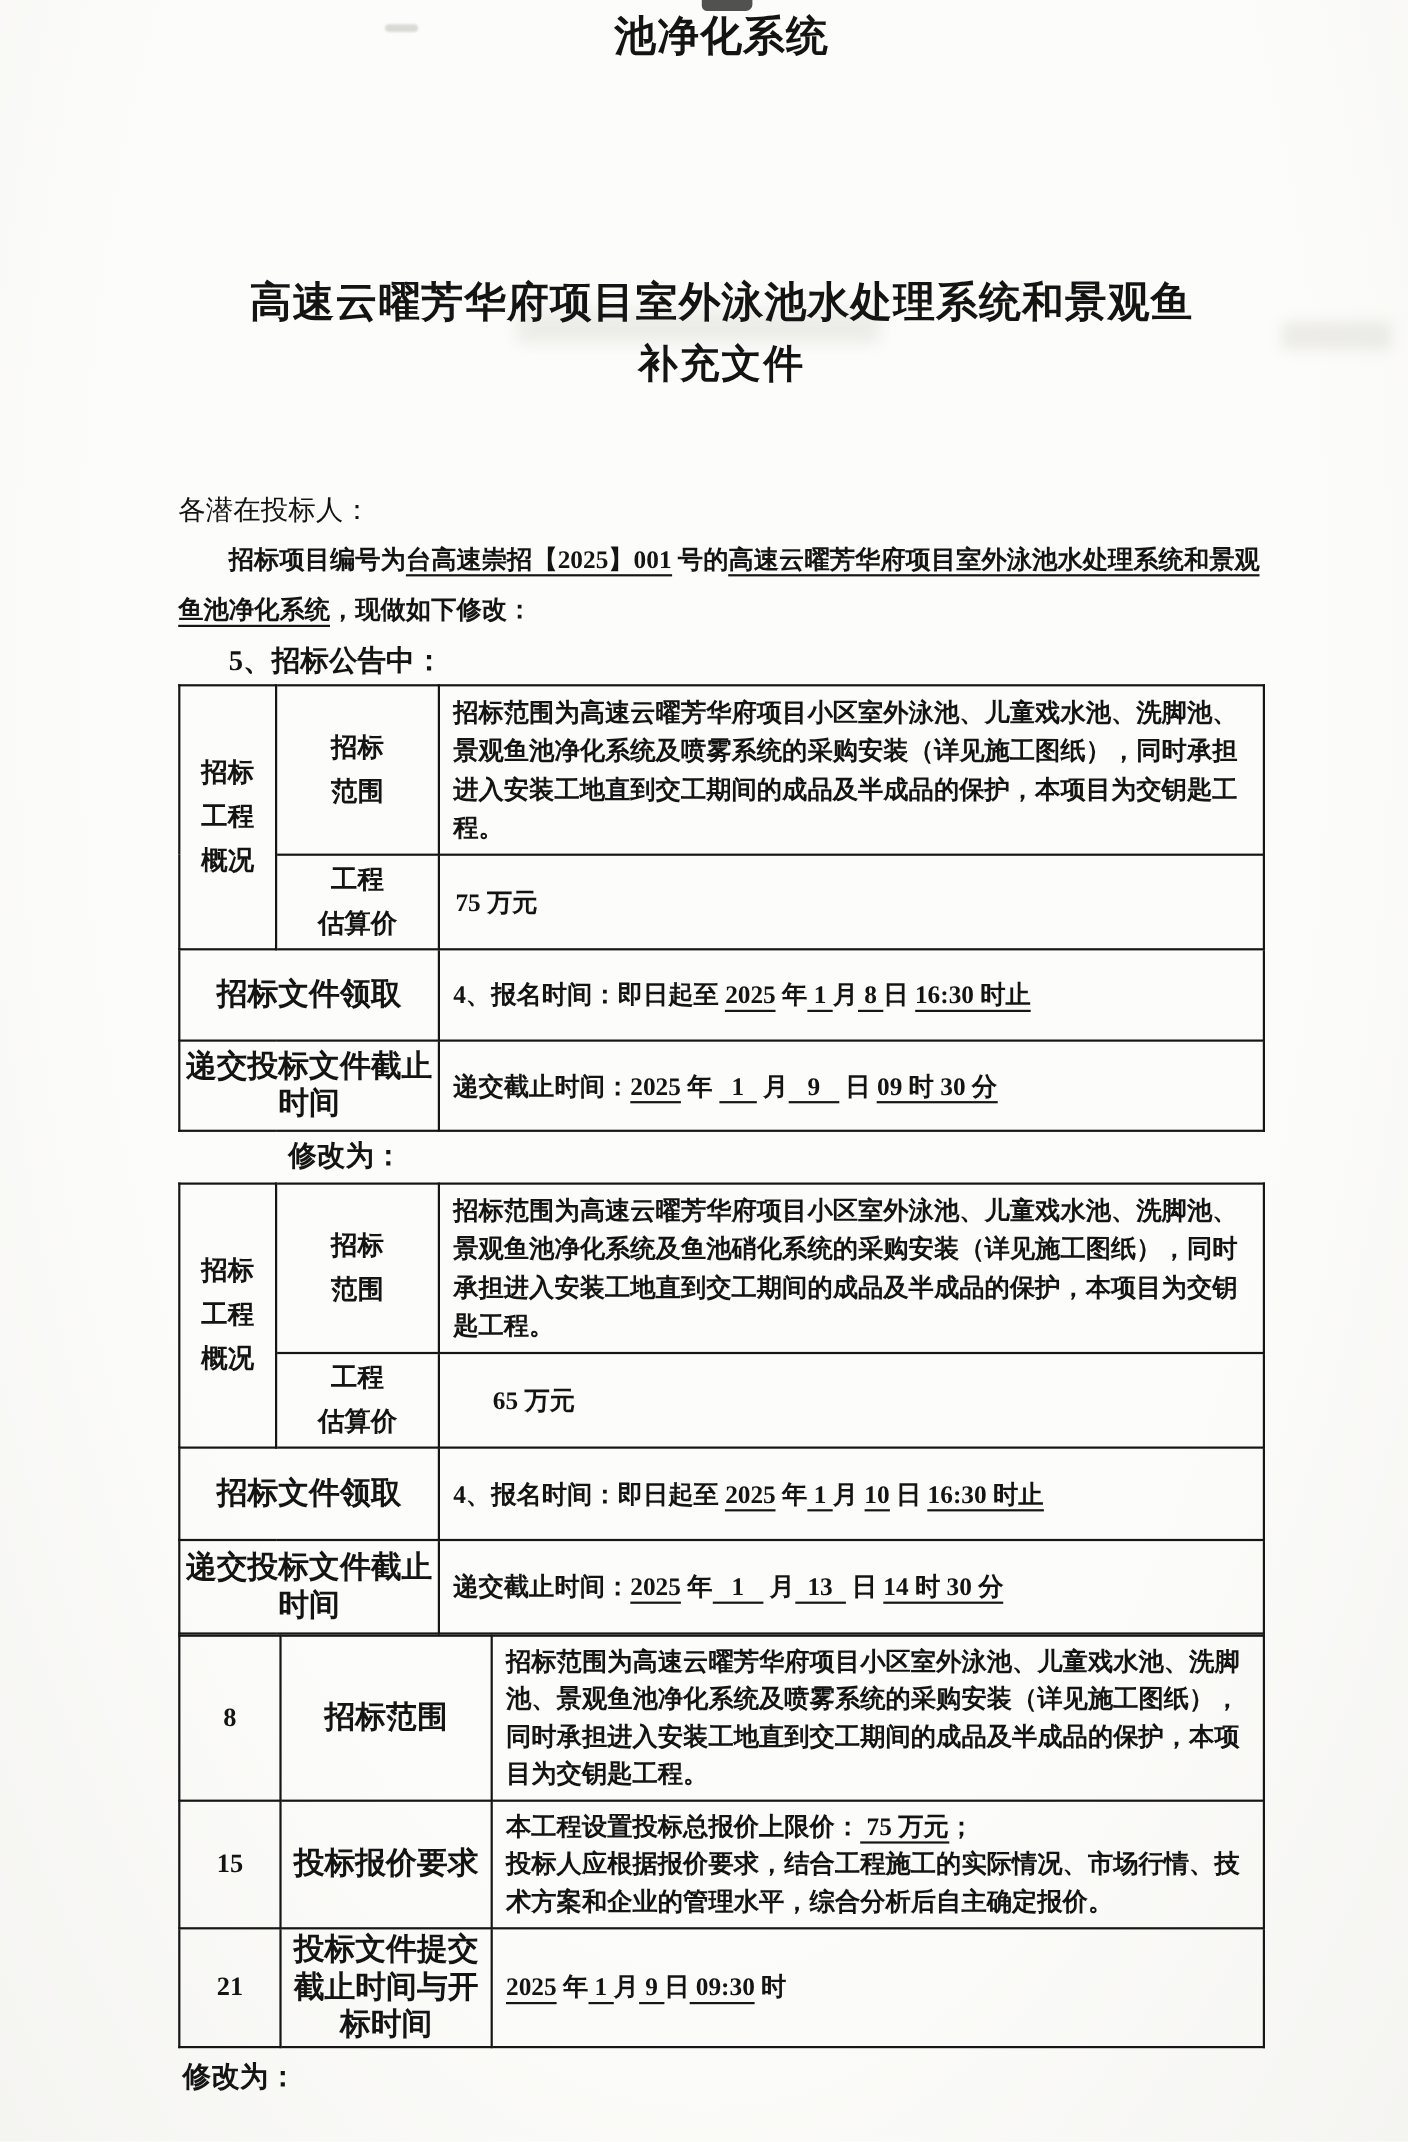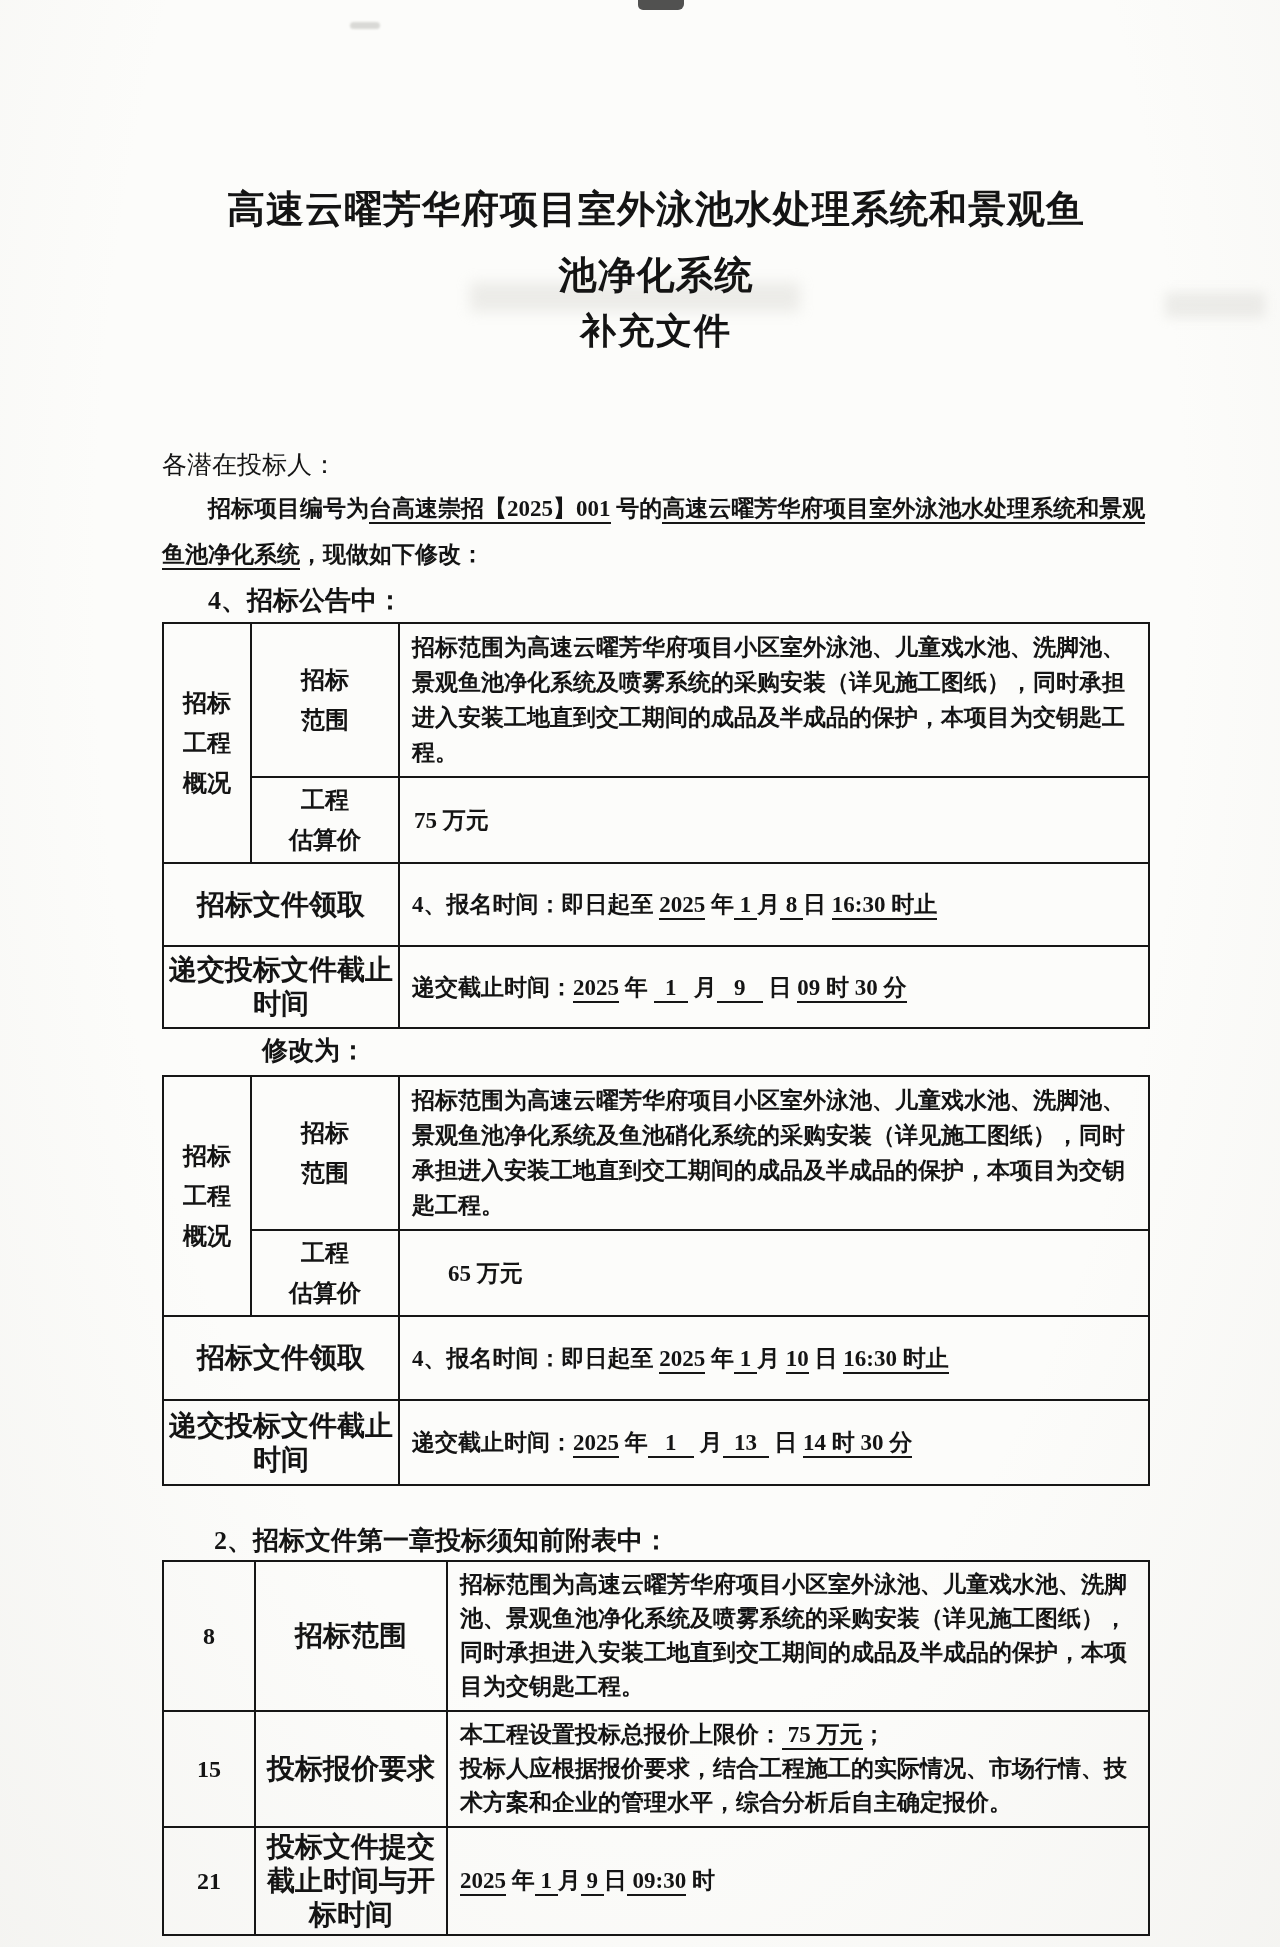--- a/index.html
+++ b/index.html
@@ -44,28 +44,28 @@
 <body>
 
 <div class="page">
   <div class="smudge top-mark"></div>
   <div class="smudge small-mark"></div>
   <div class="smudge band"></div>
   <div class="smudge right-blob"></div>
 
   <div class="content">
 
+    <h1 class="title">池净化系统</h1>
     <h1 class="title first">高速云曜芳华府项目室外泳池水处理系统和景观鱼</h1>
-    <h1 class="title">池净化系统</h1>
     <h2 class="subtitle">补充文件</h2>
 
     <p class="salutation">各潜在投标人：</p>
     <p class="intro"><span>招标项目编号为</span><span class="u">台高速崇招【2025】001</span><span> 号的</span><span class="u">高速云曜芳华府项目室外泳池水处理系统和景观鱼池净化系统</span><span>，现做如下修改：</span></p>
 
-    <p class="section-heading">4、招标公告中：</p>
+    <p class="section-heading">5、招标公告中：</p>
 
     <table class="t12">
       <colgroup>
           <col style="width:88px">
           <col style="width:148px">
           <col>
         </colgroup>
       <tbody>
         <tr style="height:112px">
           <td class="lab" rowspan="2">招标
@@ -117,21 +117,20 @@
           <td class="lab small" colspan="2">招标文件领取</td>
           <td class="body-cell"><span>4、报名时间：即日起至 </span><span class="u">2025</span><span> 年</span><span class="u">&nbsp;1&nbsp;</span><span>月 </span><span class="u">10</span><span> 日 </span><span class="u">16:30 时止</span></td>
         </tr>
         <tr style="height:85px">
           <td class="lab small" colspan="2">递交投标文件截止时间</td>
           <td class="body-cell"><span>递交截止时间：</span><span class="u">2025</span><span> 年</span><span class="u">&nbsp;&nbsp;&nbsp;1&nbsp;&nbsp;&nbsp;</span><span> 月</span><span class="u">&nbsp;&nbsp;13&nbsp;&nbsp;</span><span> 日 </span><span class="u">14 时 30 分</span></td>
         </tr>
       </tbody>
     </table>
 
-    <p class="section-heading second">2、招标文件第一章投标须知前附表中：</p>
 
     <table class="t3">
       <colgroup>
           <col style="width:92px">
           <col style="width:192px">
           <col>
         </colgroup>
       <tbody>
         <tr style="height:138px">
           <td class="num-cell">8</td>

